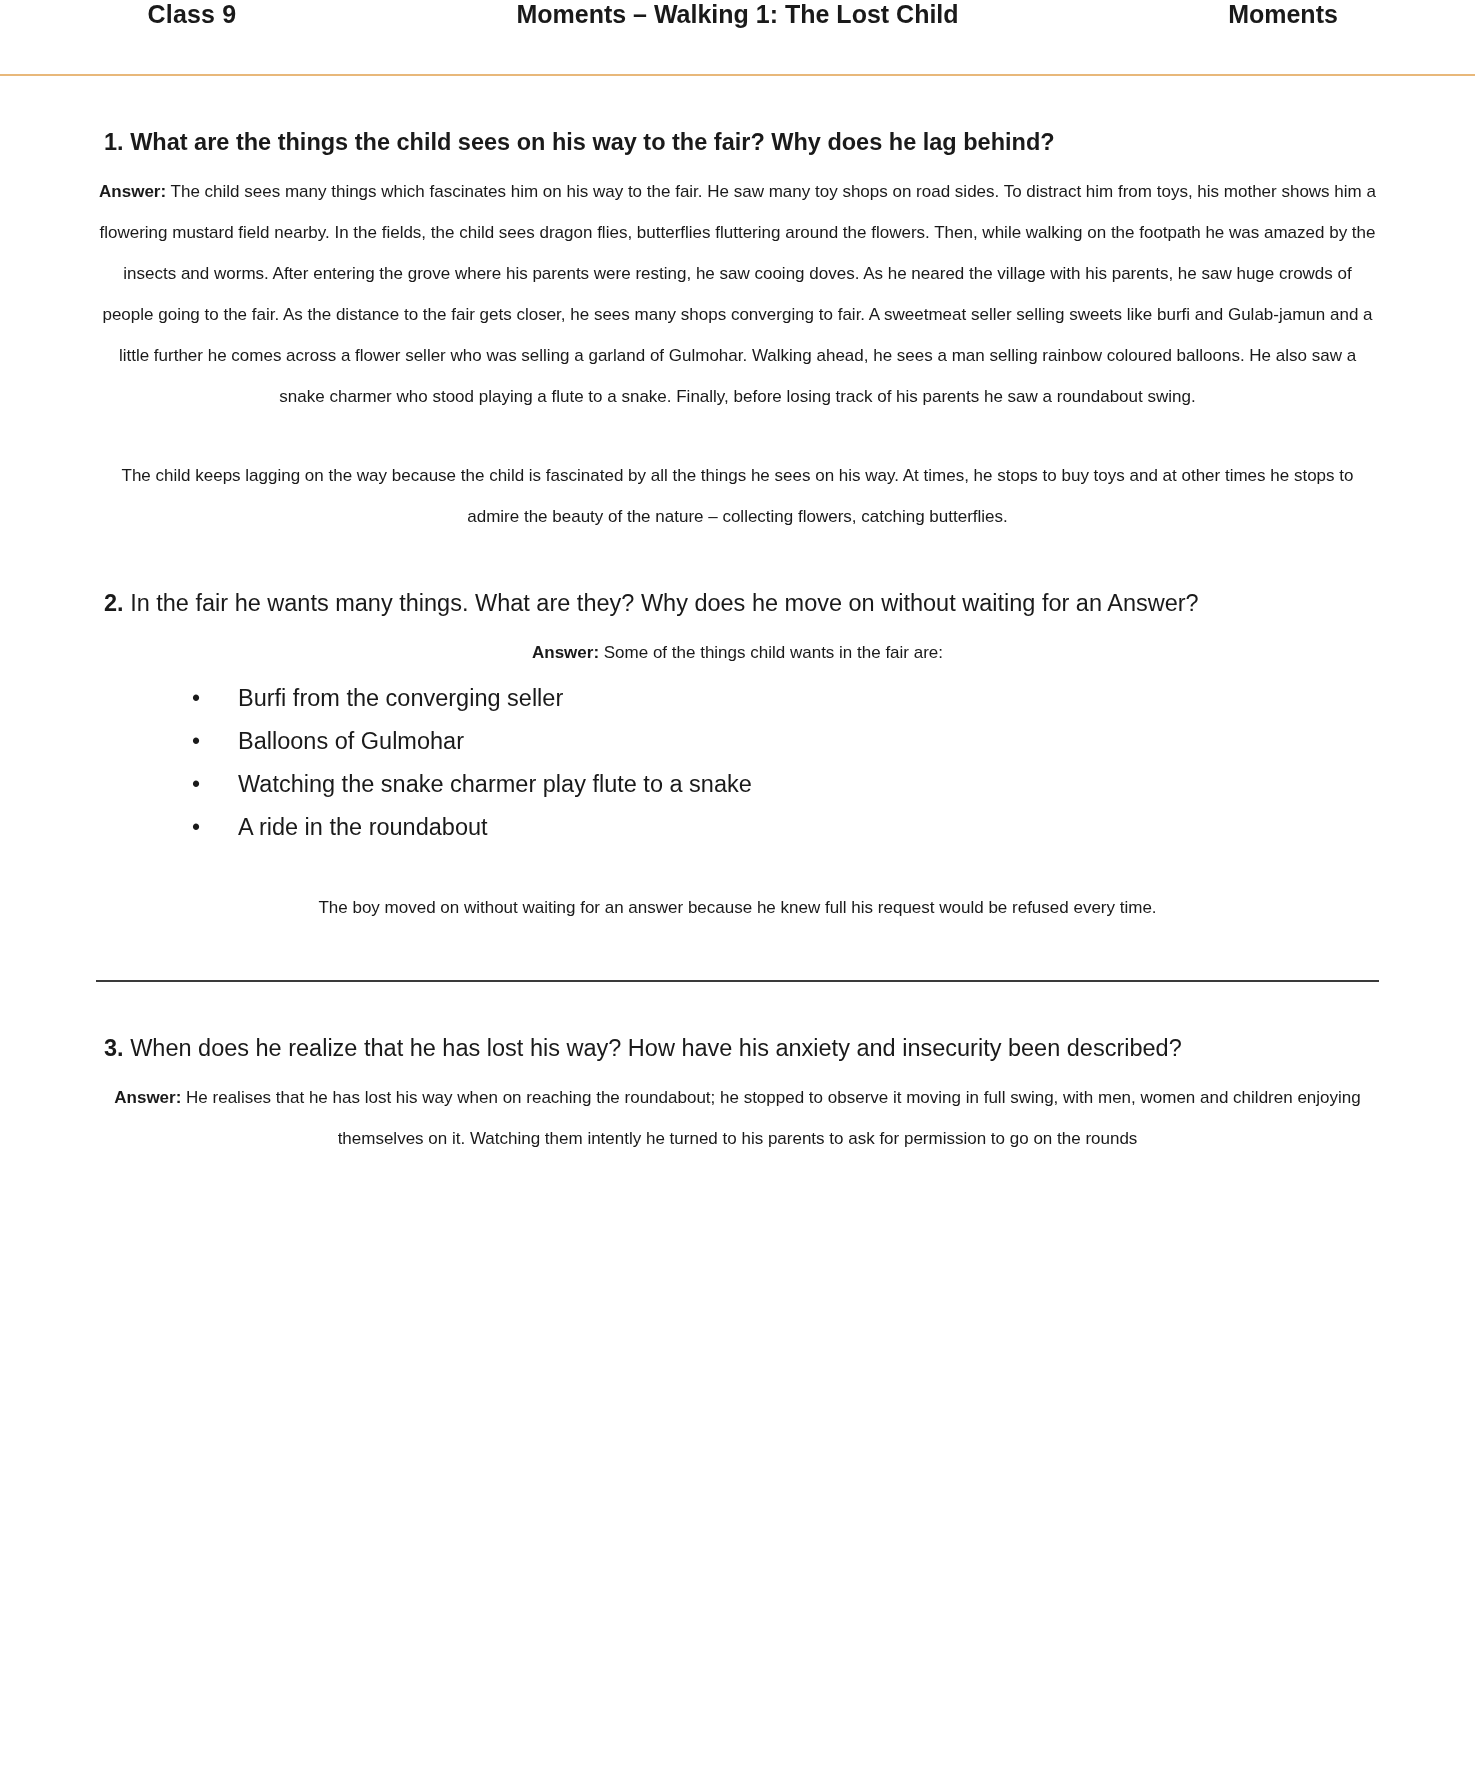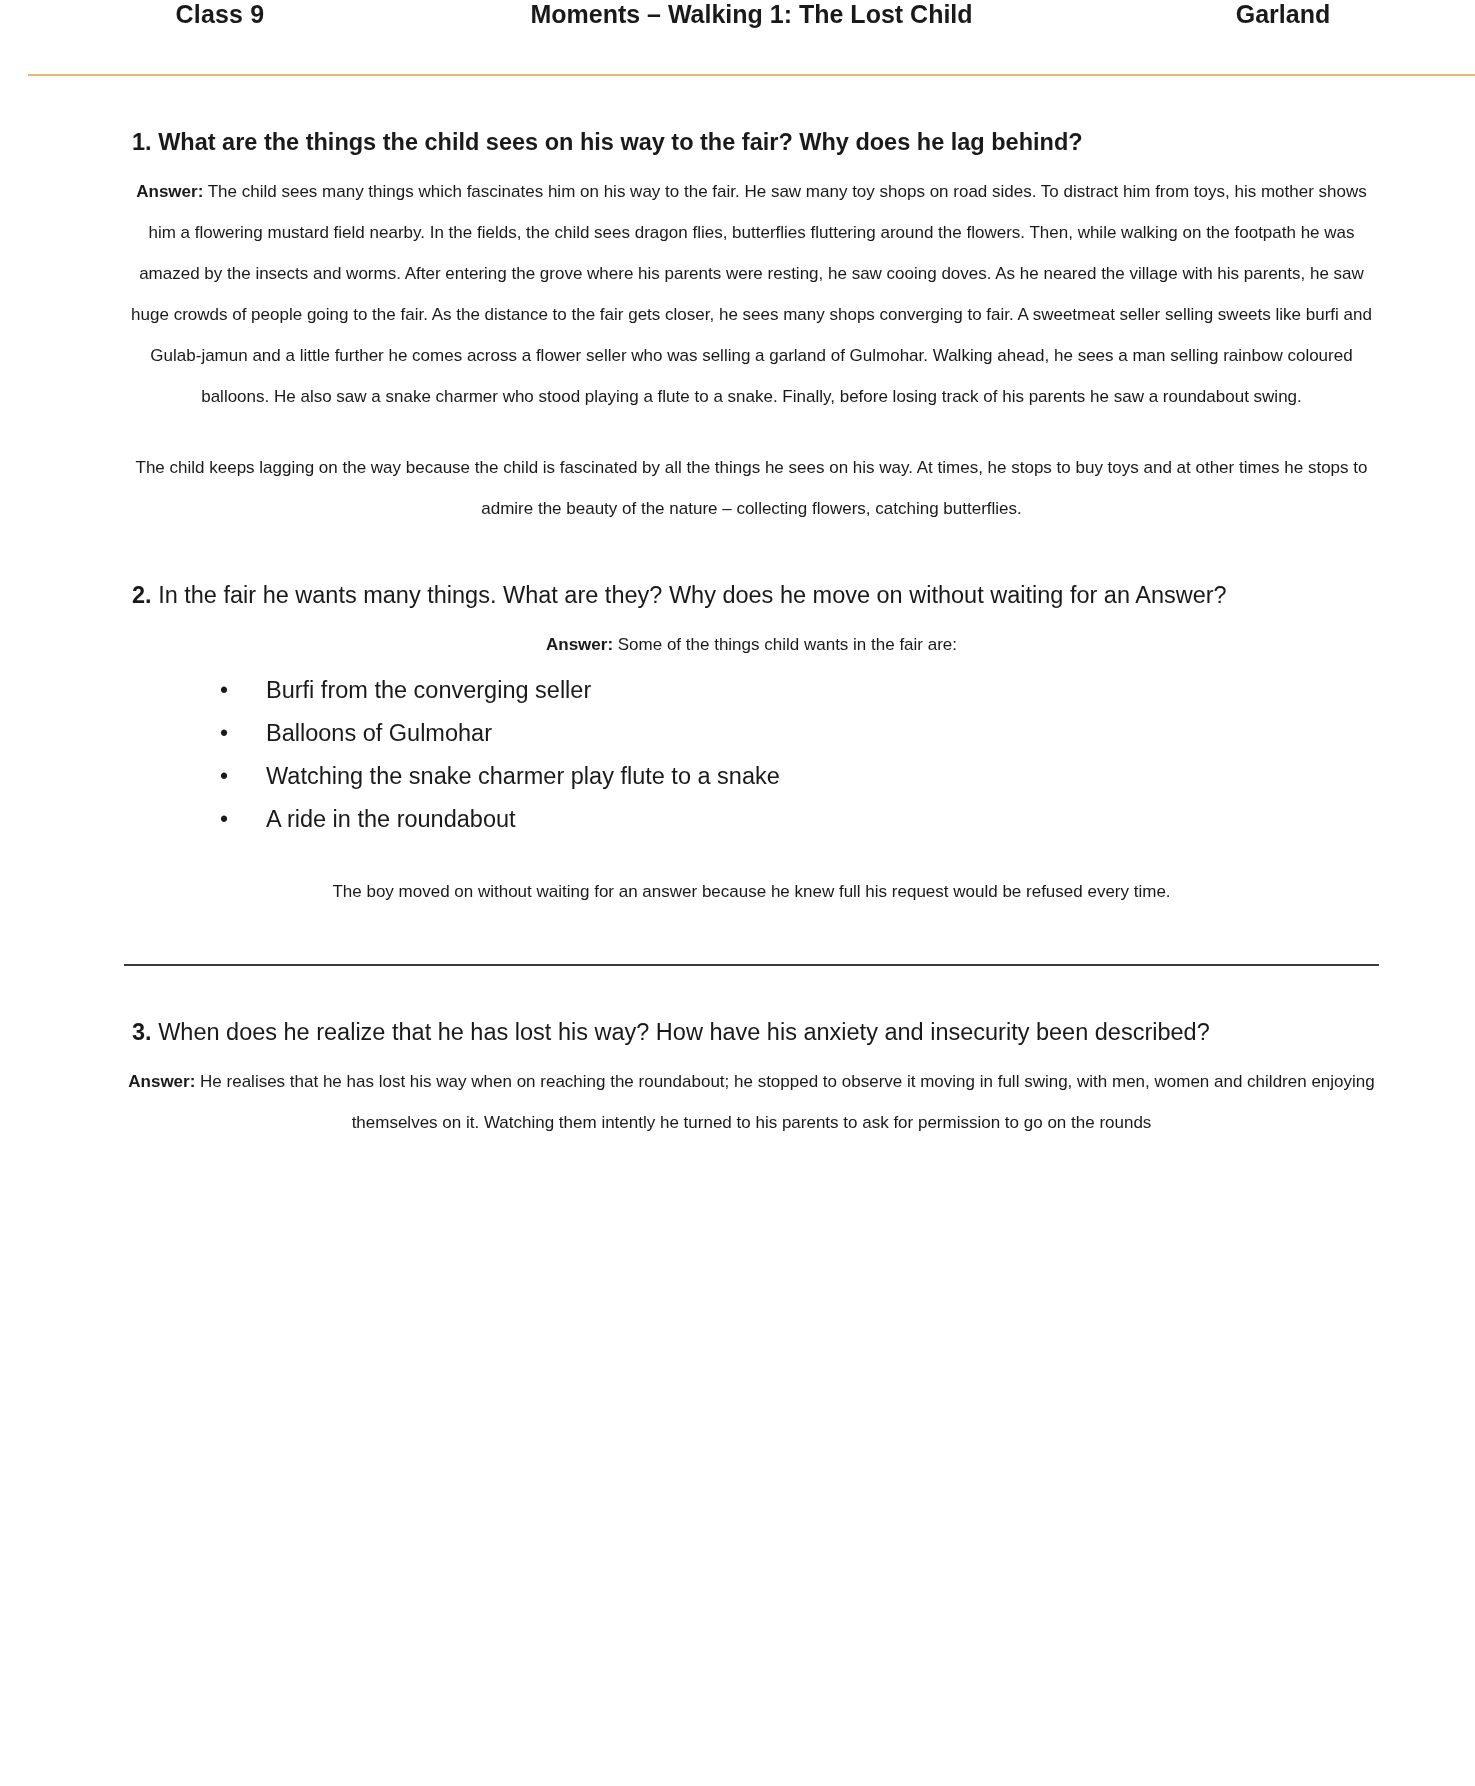--- a/index.html
+++ b/index.html
@@ -12,21 +12,20 @@
     min-height: 1786px;
     font-family: "Liberation Sans", sans-serif;
     color: #1a1a1a;
   }
   .page {
     position: relative;
     width: 1475px;
     min-height: 1786px;
     box-sizing: border-box;
     background: #ffffff;
-    padding-left: 28px;
   }
   
   .header {
     display: flex;
     align-items: flex-start;
     padding: 0 42px;
     height: 36px;
   }
   .header-left {
     flex: 0 0 300px;
@@ -74,21 +73,21 @@
   .ans-label {
     font-weight: bold;
   }
   p.para {
     font-size: 17px;
     line-height: 41px;
     margin: 0;
     text-align: center;
   }
   p.para-spaced {
-    margin-top: 30px;
+    margin-top: 38px;
   }
   ul.answer-list {
     margin: 4px 0 0 0;
     padding-left: 96px;
     list-style: none;
   }
   ul.answer-list li {
     font-size: 23.5px;
     line-height: 43px;
     position: relative;
@@ -108,21 +107,21 @@
   }
 </style>
 </head>
 <body>
 
 <div class="page">
 
   <div class="header">
     <div class="header-left">Class 9</div>
     <div class="header-center">Moments – Walking 1: The Lost Child</div>
-    <div class="header-right">Garland</div>
+    <div class="header-right">Moments</div>
   </div>
   <div class="header-rule"></div>
 
   <div class="content">
 
     <div class="qa-block">
       <p class="q-line">
         <span class="q-num">1.</span>
         <span class="q-text-bold">What are the things the child sees on his way to the fair? Why does he lag behind?</span>
       </p>

